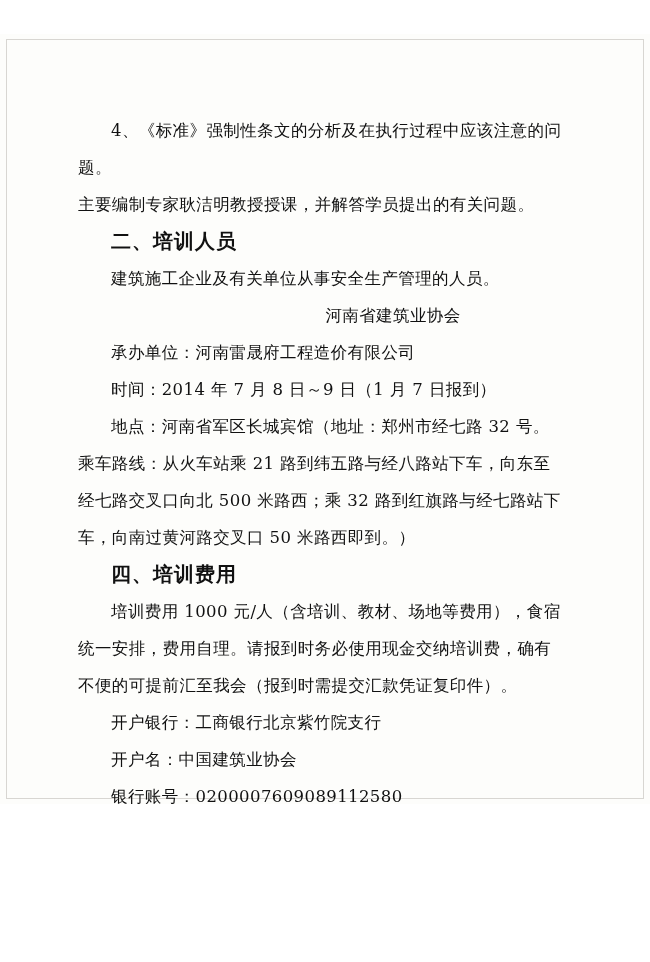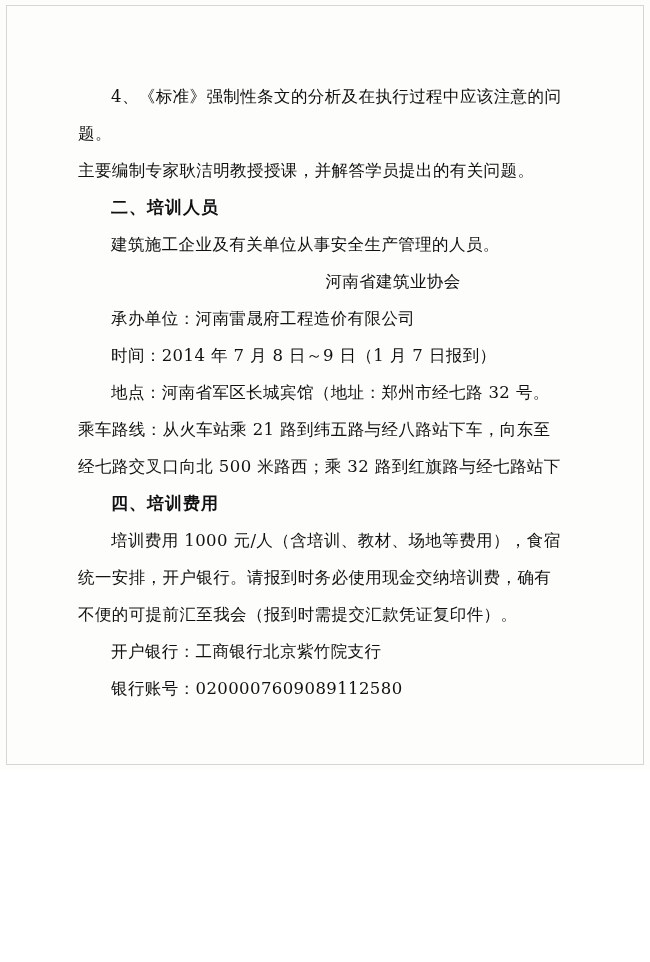--- a/index.html
+++ b/index.html
@@ -13,20 +13,21 @@
     font-family: "DejaVu Serif", serif;
     color: #1a1a1a;
   }
   .page {
     position: relative;
     width: 650px;
     height: 770px;
     box-sizing: border-box;
     background: #fdfdfb;
     overflow: hidden;
+    margin-top: 34px;
   }
   .scan-border {
     position: absolute;
     left: 6px;
     top: 5px;
     right: 6px;
     bottom: 5px;
     border: 1px solid #d8d6d2;
     pointer-events: none;
   }
@@ -46,21 +47,21 @@
   .indent2 {
     padding-left: 33px;
   }
   .indent-sub {
     padding-left: 130px;
     text-align: center;
   }
   .heading {
     font-weight: bold;
     padding-left: 33px;
-    font-size: 17px;
+    font-size: 20px;
     letter-spacing: 1px;
   }
   .hang {
     padding-left: 0px;
   }
   .pagenum {
     position: absolute;
     left: 0;
     right: 0;
     top: 878px;
@@ -81,22 +82,24 @@
     <div class="line hang">题。</div>
     <div class="line hang">主要编制专家耿洁明教授授课，并解答学员提出的有关问题。</div>
     <div class="line heading">二、培训人员</div>
     <div class="line indent2">建筑施工企业及有关单位从事安全生产管理的人员。</div>
     <div class="line indent-sub">河南省建筑业协会</div>
     <div class="line indent2">承办单位：河南雷晟府工程造价有限公司</div>
     <div class="line indent2">时间：2014 年 7 月 8 日～9 日（1 月 7 日报到）</div>
     <div class="line indent2">地点：河南省军区长城宾馆（地址：郑州市经七路 32 号。</div>
     <div class="line hang">乘车路线：从火车站乘 21 路到纬五路与经八路站下车，向东至</div>
     <div class="line hang">经七路交叉口向北 500 米路西；乘 32 路到红旗路与经七路站下</div>
+    <div class="line hang">车，向南过黄河路交叉口 50 米路西即到。）</div>
     <div class="line heading">四、培训费用</div>
     <div class="line indent2">培训费用 1000 元/人（含培训、教材、场地等费用），食宿</div>
-    <div class="line hang">统一安排，开户银行。请报到时务必使用现金交纳培训费，确有</div>
+    <div class="line hang">统一安排，费用自理。请报到时务必使用现金交纳培训费，确有</div>
     <div class="line hang">不便的可提前汇至我会（报到时需提交汇款凭证复印件）。</div>
     <div class="line indent2">开户银行：工商银行北京紫竹院支行</div>
+    <div class="line indent2">开户名：中国建筑业协会</div>
     <div class="line indent2">银行账号：0200007609089112580</div>
   </div>
 
   <div class="pagenum">2</div>
 </div>
 
 </body></html>

